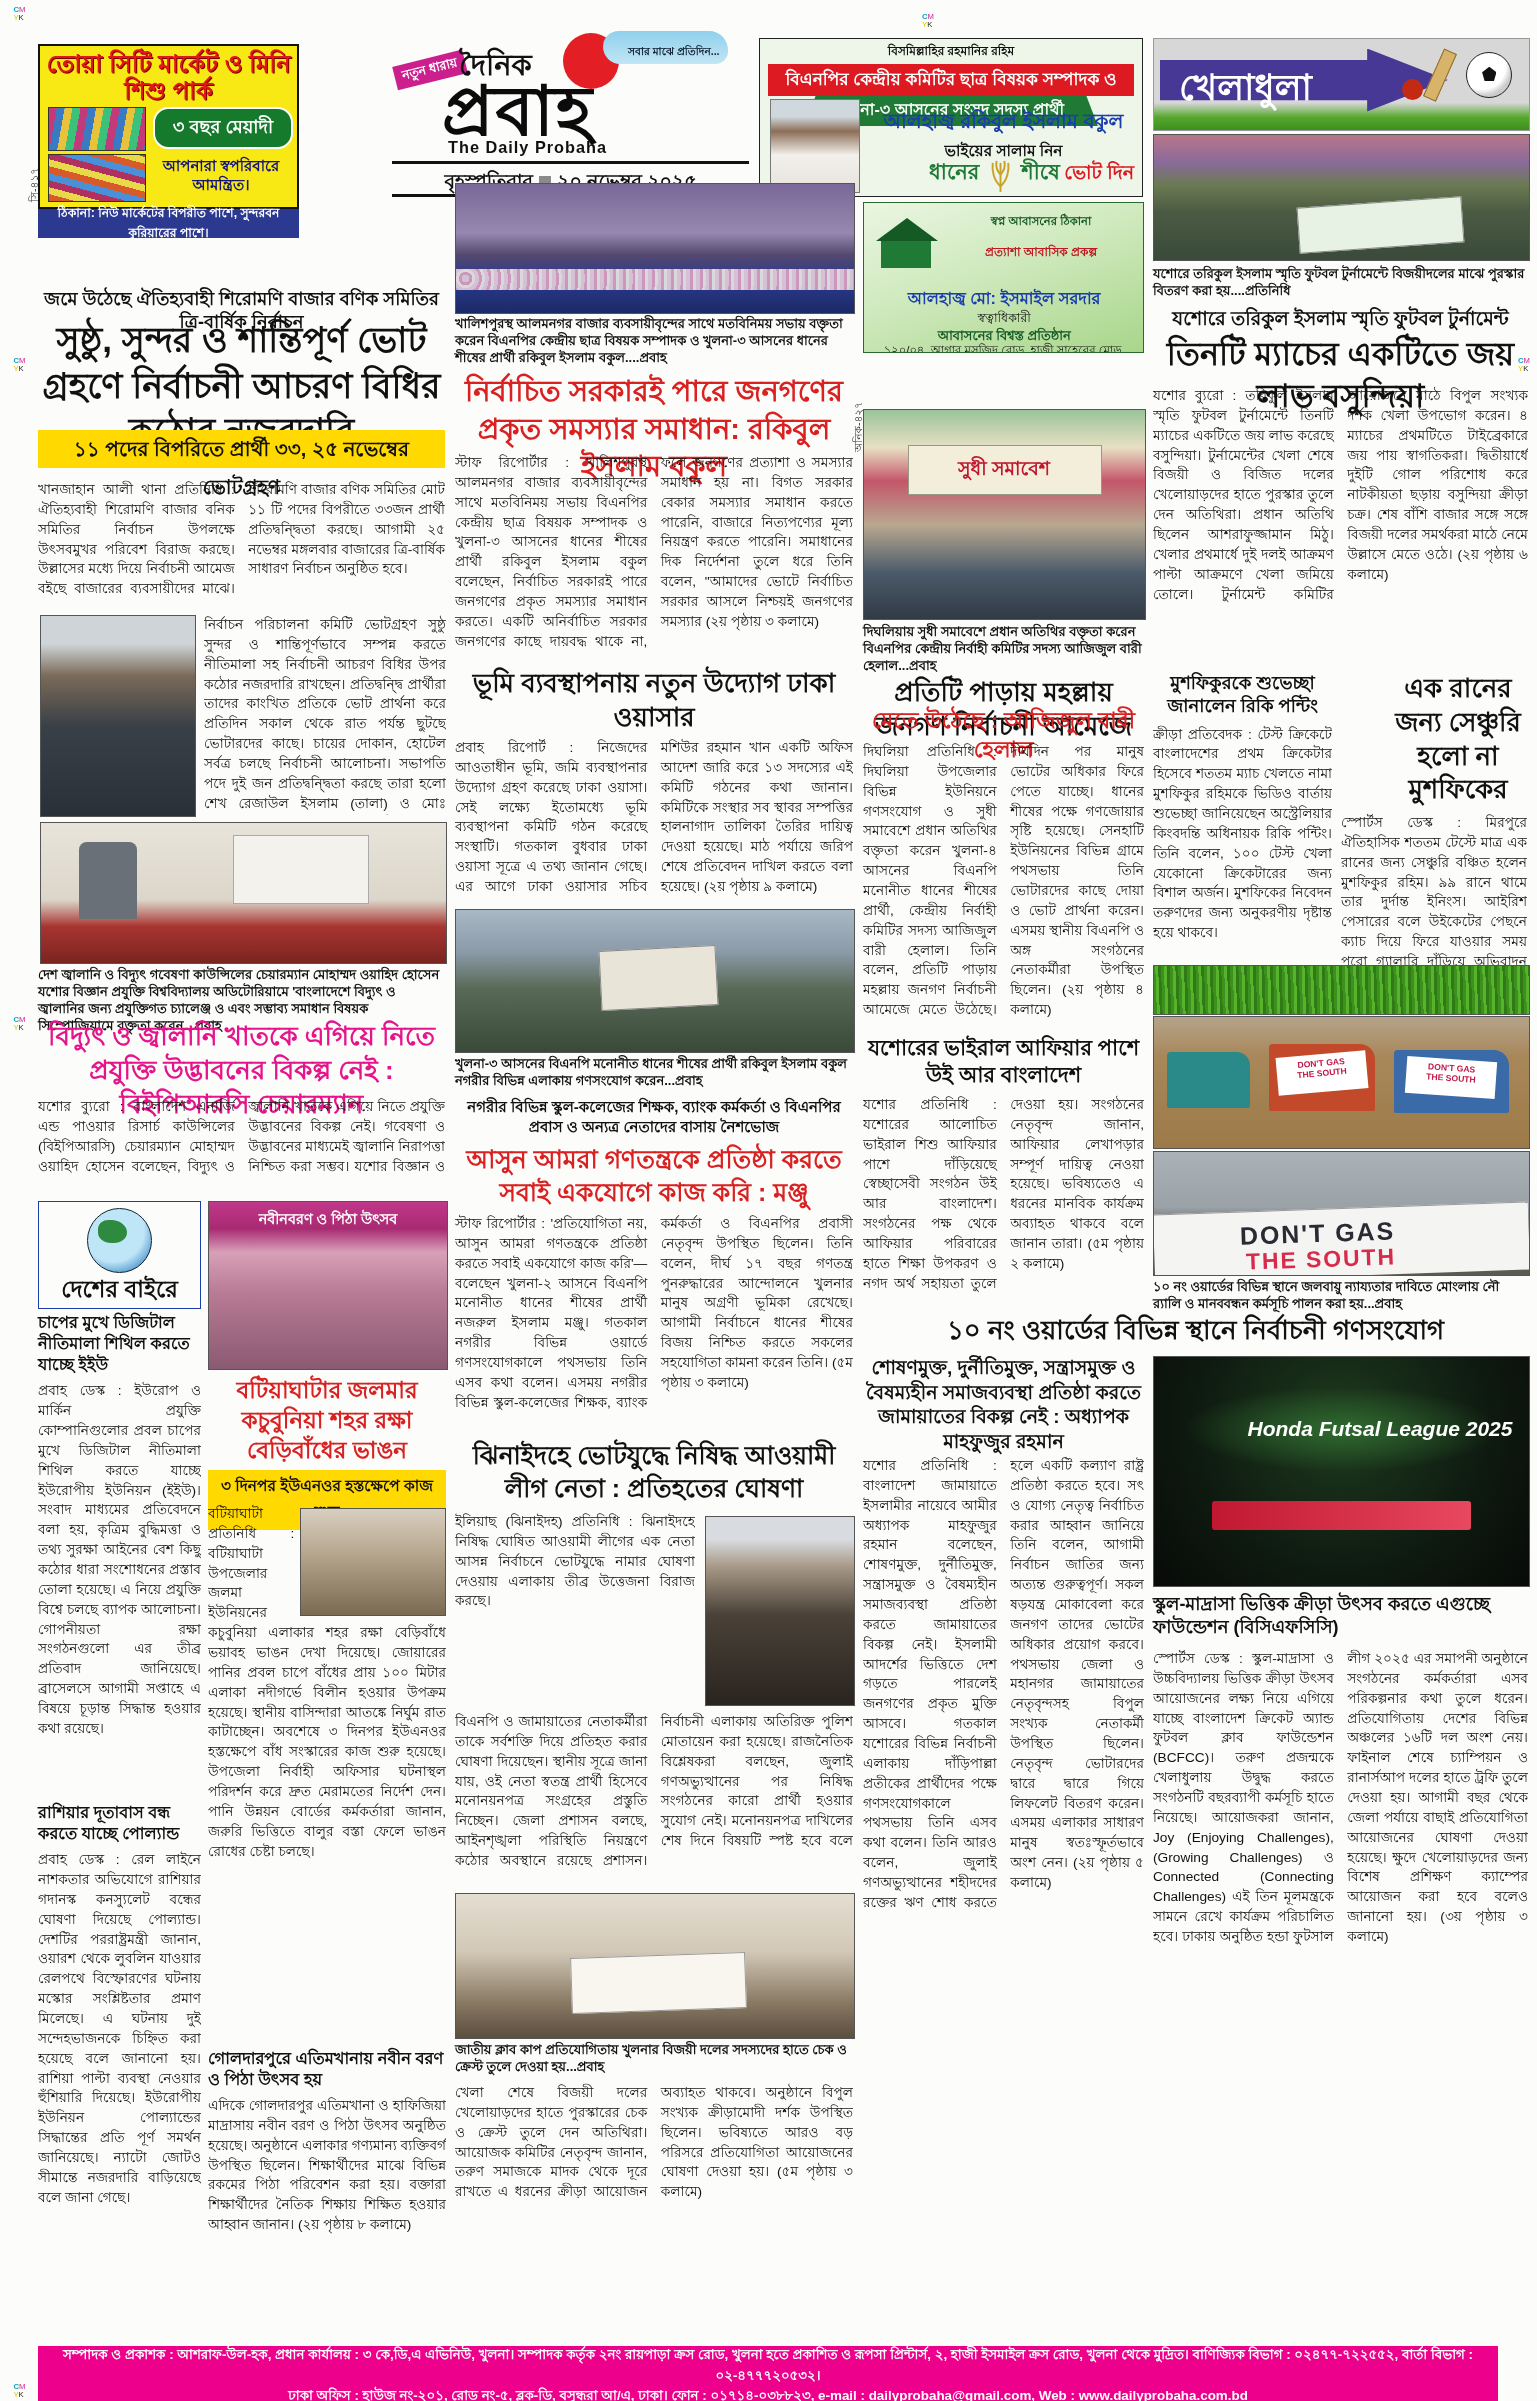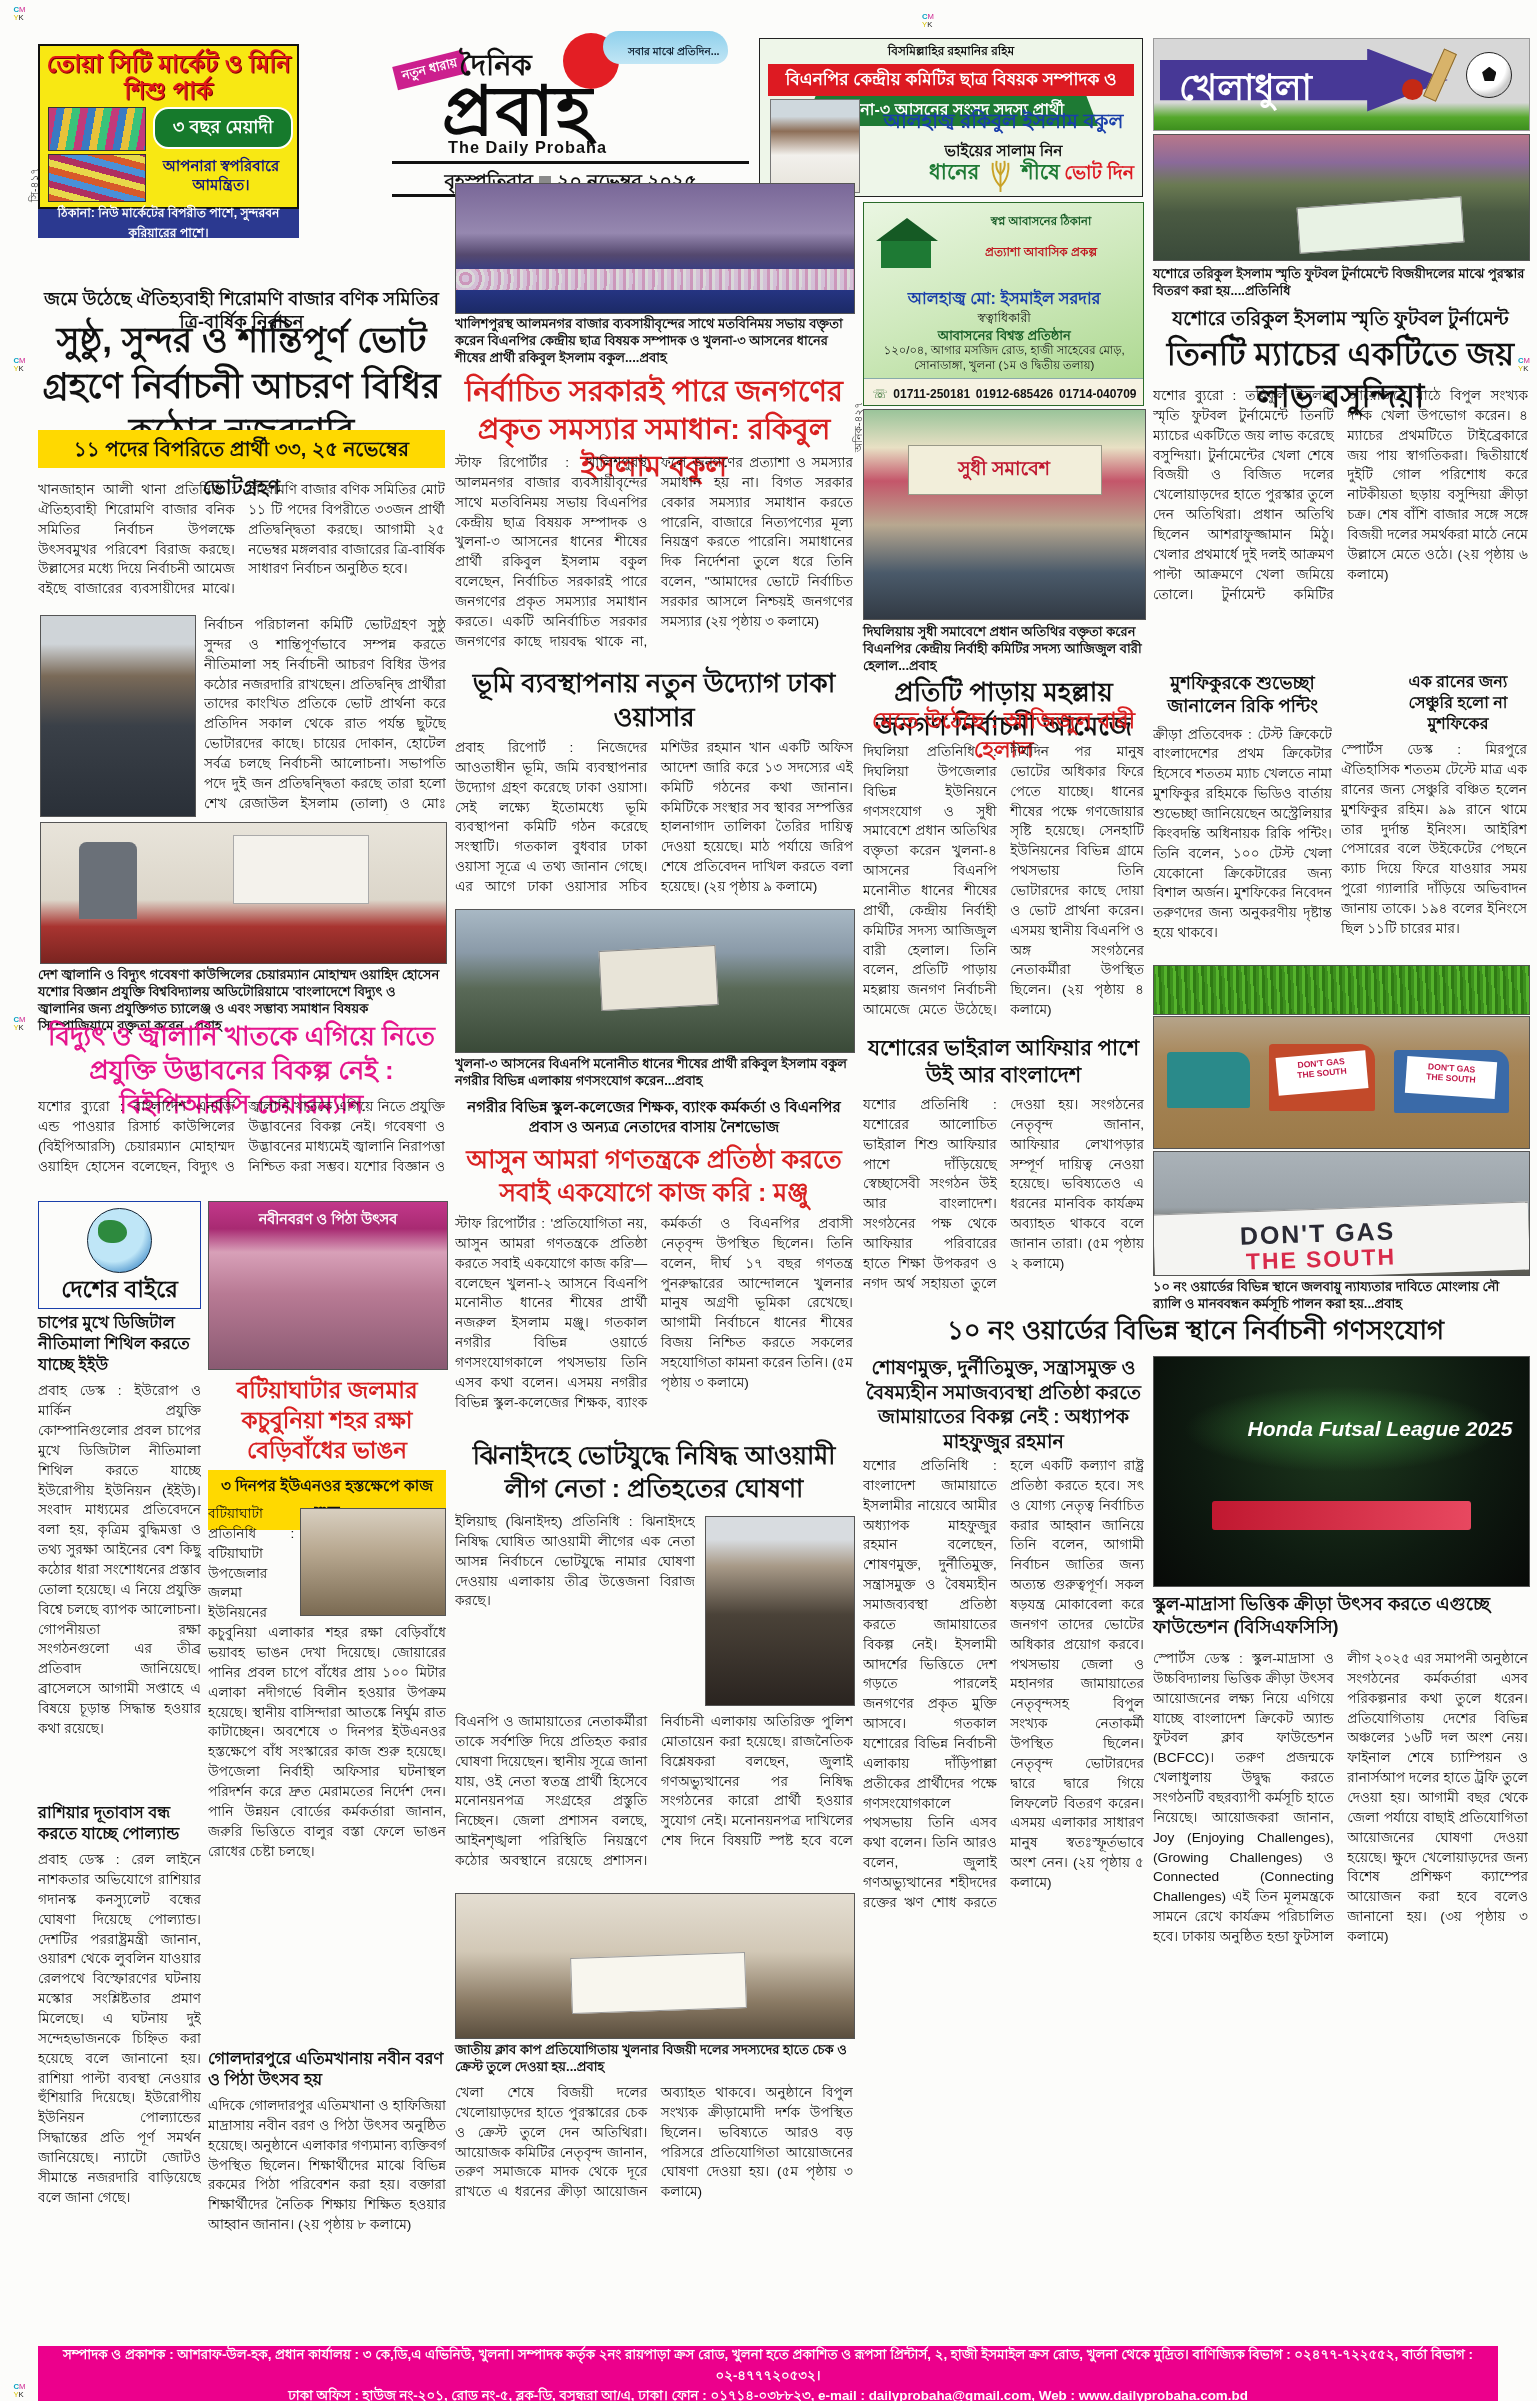--- a/index.html
+++ b/index.html
@@ -163,21 +163,21 @@
 <div class="cap abs" style="left:1153px;top:265px;width:375px;height:38px;">যশোরে তরিকুল ইসলাম স্মৃতি ফুটবল টুর্নামেন্টে বিজয়ীদলের মাঝে পুরস্কার বিতরণ করা হয়....প্রতিনিধি</div>
 <div class="hl abs" style="left:1153px;top:307px;width:375px;font-size:19px;">যশোরে তরিকুল ইসলাম স্মৃতি ফুটবল টুর্নামেন্ট</div>
 <div class="hl abs" style="left:1153px;top:334px;width:375px;font-size:32px;">তিনটি ম্যাচের একটিতে জয় লাভ বসুন্দিয়া</div>
 <div class="body-txt cols2 abs" style="left:1153px;top:386px;width:375px;height:281px;">যশোর ব্যুরো : তরিকুল ইসলাম স্মৃতি ফুটবল টুর্নামেন্টে তিনটি ম্যাচের একটিতে জয় লাভ করেছে বসুন্দিয়া। টুর্নামেন্টের খেলা শেষে বিজয়ী ও বিজিত দলের খেলোয়াড়দের হাতে পুরস্কার তুলে দেন অতিথিরা। প্রধান অতিথি ছিলেন আশরাফুজ্জামান মিঠু। খেলার প্রথমার্ধে দুই দলই আক্রমণ পাল্টা আক্রমণে খেলা জমিয়ে তোলে। টুর্নামেন্ট কমিটির আয়োজনে মাঠে বিপুল সংখ্যক দর্শক খেলা উপভোগ করেন। ৪ ম্যাচের প্রথমটিতে টাইব্রেকারে জয় পায় স্বাগতিকরা। দ্বিতীয়ার্ধে দুইটি গোল পরিশোধ করে নাটকীয়তা ছড়ায় বসুন্দিয়া ক্রীড়া চক্র। শেষ বাঁশি বাজার সঙ্গে সঙ্গে বিজয়ী দলের সমর্থকরা মাঠে নেমে উল্লাসে মেতে ওঠে। (২য় পৃষ্ঠায় ৬ কলামে)</div>
 
 <div class="abs" style="left:1153px;top:672px;width:179px;">
   <div class="hl" style="font-size:18px;">মুশফিকুরকে শুভেচ্ছা জানালেন রিকি পন্টিং</div>
   <div class="body-txt" style="height:219px;margin-top:5.8px;">ক্রীড়া প্রতিবেদক : টেস্ট ক্রিকেটে বাংলাদেশের প্রথম ক্রিকেটার হিসেবে শততম ম্যাচ খেলতে নামা মুশফিকুর রহিমকে ভিডিও বার্তায় শুভেচ্ছা জানিয়েছেন অস্ট্রেলিয়ার কিংবদন্তি অধিনায়ক রিকি পন্টিং। তিনি বলেন, ১০০ টেস্ট খেলা যেকোনো ক্রিকেটারের জন্য বিশাল অর্জন। মুশফিকের নিবেদন তরুণদের জন্য অনুকরণীয় দৃষ্টান্ত হয়ে থাকবে।</div>
 </div>
 <div class="abs" style="left:1341px;top:672px;width:186px;">
-  <div class="hl" style="font-size:16px;margin-left:48px;">এক রানের জন্য সেঞ্চুরি হলো না মুশফিকের</div>
+  <div class="hl" style="font-size:26px;margin-left:48px;">এক রানের জন্য সেঞ্চুরি হলো না মুশফিকের</div>
   <div class="body-txt" style="height:219px;margin-top:5.8px;">স্পোর্টস ডেস্ক : মিরপুরে ঐতিহাসিক শততম টেস্টে মাত্র এক রানের জন্য সেঞ্চুরি বঞ্চিত হলেন মুশফিকুর রহিম। ৯৯ রানে থামে তার দুর্দান্ত ইনিংস। আইরিশ পেসারের বলে উইকেটের পেছনে ক্যাচ দিয়ে ফিরে যাওয়ার সময় পুরো গ্যালারি দাঁড়িয়ে অভিবাদন জানায় তাকে। ১৯৪ বলের ইনিংসে ছিল ১১টি চারের মার।</div>
 </div>
 <div class="photo" style="left:1153px;top:965px;width:375px;height:48px;background:repeating-linear-gradient(88deg,#3d8f1e 0 2.9px,#55b32c 2.9px 5.8px,#2f7a14 5.8px 8.6px);"></div>
 
 <div class="photo" style="left:1153px;top:1016px;width:375px;height:131px;background:linear-gradient(180deg,#b5a48a 0%,#a8875a 30%,#9c7a48 100%);">
   <div class="abs" style="left:13.4px;top:35px;width:83px;height:56px;background:#2a8a8a;border-radius:3.8px 13.4px 1.9px 1.9px;"></div>
   <div class="abs" style="left:115px;top:27px;width:106px;height:67px;background:#c24a2a;border-radius:3.8px 15.4px 1.9px 1.9px;"></div>
   <div class="abs" style="left:240px;top:33px;width:115px;height:63px;background:#3a6aa8;border-radius:3.8px 15.4px 1.9px 1.9px;"></div>
   <div class="banner-overlay" style="left:123px;top:37px;width:90px;height:38px;background:#fff;color:#c01848;font-size:8.6px;text-align:center;transform:rotate(-5deg);line-height:1.2;padding-top:3.8px;box-sizing:border-box;">DON'T GAS<br>THE SOUTH</div>
   <div class="banner-overlay" style="left:252px;top:42px;width:90px;height:37px;background:#fff;color:#c01848;font-size:8.6px;text-align:center;transform:rotate(4deg);line-height:1.2;padding-top:3.8px;box-sizing:border-box;">DON'T GAS<br>THE SOUTH</div>
@@ -262,21 +262,21 @@
 <div class="photo" style="left:705px;top:1516px;width:148px;height:188px;background:linear-gradient(180deg,#d8dce0 12%,#a89a88 26%,#4a4238 52%,#2a2420 100%);"></div>
 <div class="body-txt abs" style="left:455px;top:1512px;width:240px;height:192px;">ইলিয়াছ (ঝিনাইদহ) প্রতিনিধি : ঝিনাইদহে নিষিদ্ধ ঘোষিত আওয়ামী লীগের এক নেতা আসন্ন নির্বাচনে ভোটযুদ্ধে নামার ঘোষণা দেওয়ায় এলাকায় তীব্র উত্তেজনা বিরাজ করছে।</div>
 <div class="body-txt cols2 abs" style="left:455px;top:1712px;width:398px;height:175px;">বিএনপি ও জামায়াতের নেতাকর্মীরা তাকে সর্বশক্তি দিয়ে প্রতিহত করার ঘোষণা দিয়েছেন। স্থানীয় সূত্রে জানা যায়, ওই নেতা স্বতন্ত্র প্রার্থী হিসেবে মনোনয়নপত্র সংগ্রহের প্রস্তুতি নিচ্ছেন। জেলা প্রশাসন বলছে, আইনশৃঙ্খলা পরিস্থিতি নিয়ন্ত্রণে কঠোর অবস্থানে রয়েছে প্রশাসন। নির্বাচনী এলাকায় অতিরিক্ত পুলিশ মোতায়েন করা হয়েছে। রাজনৈতিক বিশ্লেষকরা বলছেন, জুলাই গণঅভ্যুত্থানের পর নিষিদ্ধ সংগঠনের কারো প্রার্থী হওয়ার সুযোগ নেই। মনোনয়নপত্র দাখিলের শেষ দিনে বিষয়টি স্পষ্ট হবে বলে জানিয়েছেন রিটার্নিং কর্মকর্তা। (২য় পৃষ্ঠায় ৬ কলামে)</div>
 
 <div class="photo" style="left:455px;top:1893px;width:398px;height:144px;background:linear-gradient(180deg,#e4ded2 0%,#d2c8b6 40%,#8a7a64 75%,#5a4e3e 100%);">
   <div class="abs" style="left:115px;top:61px;width:173px;height:54px;background:#f8f6ee;border:1px solid #999;transform:rotate(-2deg);"></div>
 </div>
 <div class="cap abs" style="left:455px;top:2041px;width:398px;height:38px;">জাতীয় ক্লাব কাপ প্রতিযোগিতায় খুলনার বিজয়ী দলের সদস্যদের হাতে চেক ও ক্রেস্ট তুলে দেওয়া হয়...প্রবাহ</div>
 <div class="body-txt cols2 abs" style="left:455px;top:2083px;width:398px;height:221px;">খেলা শেষে বিজয়ী দলের খেলোয়াড়দের হাতে পুরস্কারের চেক ও ক্রেস্ট তুলে দেন অতিথিরা। আয়োজক কমিটির নেতৃবৃন্দ জানান, তরুণ সমাজকে মাদক থেকে দূরে রাখতে এ ধরনের ক্রীড়া আয়োজন অব্যাহত থাকবে। অনুষ্ঠানে বিপুল সংখ্যক ক্রীড়ামোদী দর্শক উপস্থিত ছিলেন। ভবিষ্যতে আরও বড় পরিসরে প্রতিযোগিতা আয়োজনের ঘোষণা দেওয়া হয়। (৫ম পৃষ্ঠায় ৩ কলামে)</div>
 
-<div class="abs" style="left:863px;top:202px;width:281px;height:204px;background:linear-gradient(160deg,#eaf6e2 0%,#cfe9bd 45%,#a8d68a 100%);border:1.9px solid #2a6a2a;box-sizing:border-box;overflow:hidden;">
+<div class="abs" style="left:863px;top:202px;width:281px;height:151px;background:linear-gradient(160deg,#eaf6e2 0%,#cfe9bd 45%,#a8d68a 100%);border:1.9px solid #2a6a2a;box-sizing:border-box;overflow:hidden;">
   <div class="abs" style="left:11.5px;top:15.4px;width:61px;height:50px;">
     <div style="position:absolute;left:5.8px;top:21px;width:50px;height:29px;background:#1e7a34;"></div>
     <div style="position:absolute;left:0;top:0;width:0;height:0;border-left:31px solid transparent;border-right:31px solid transparent;border-bottom:23px solid #155a24;"></div>
   </div>
   <div class="abs" style="left:81px;top:9.6px;width:192px;font-size:11.5px;font-weight:bold;color:#155a24;text-align:center;">স্বপ্ন আবাসনের ঠিকানা</div>
   <div class="abs" style="left:81px;top:42px;width:192px;font-size:12px;font-weight:bold;color:#c01820;text-align:center;line-height:1.2;">প্রত্যাশা আবাসিক প্রকল্প</div>
   <div class="abs" style="left:7.7px;top:83px;width:265px;font-size:16.3px;font-weight:bold;color:#1a3faa;text-align:center;">আলহাজ্ব মো: ইসমাইল সরদার</div>
   <div class="abs" style="left:7.7px;top:106px;width:265px;font-size:12.5px;text-align:center;">স্বত্বাধিকারী</div>
   <div class="abs" style="left:7.7px;top:123px;width:265px;font-size:13px;font-weight:bold;text-align:center;color:#155a24;">আবাসনের বিশ্বস্ত প্রতিষ্ঠান</div>
   <div class="abs" style="left:7.7px;top:140px;width:265px;font-size:11.5px;text-align:center;line-height:1.3;">১২০/০৪, আগার মসজিদ রোড, হাজী সাহেবের মোড়, সোনাডাঙ্গা, খুলনা (১ম ও দ্বিতীয় তলায়)</div>

